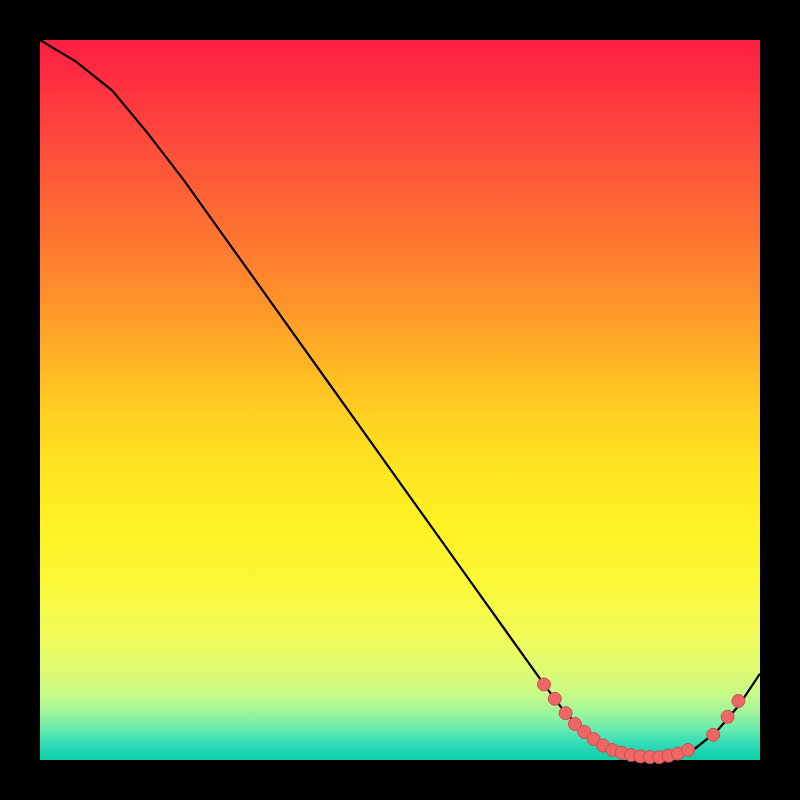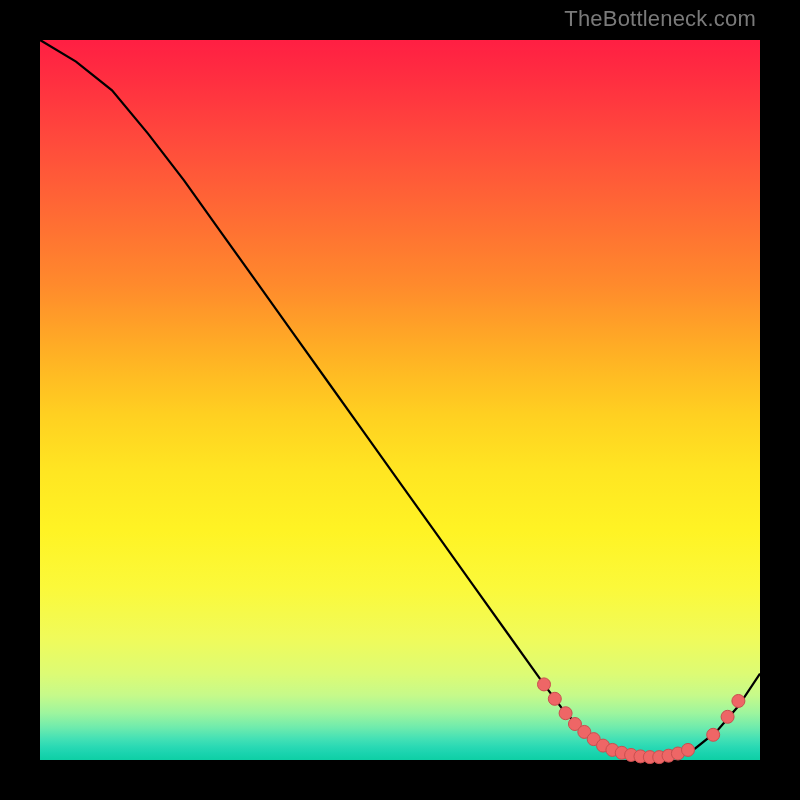--- a/index.html
+++ b/index.html
@@ -62,21 +62,20 @@
     top: 0;
     width: 100%;
     height: 100%;
     overflow: visible;
   }
 </style>
 </head>
 <body>
 
 <div class="frame">
-  <div class="watermark">TheBottleneck.com</div>
   <div class="plot">
     <svg class="curve" viewBox="0 0 720 720" preserveAspectRatio="none">
       <path id="curve-path" fill="none" stroke="#000000" stroke-width="2.2" d="M0.00 0.00 L36.00 21.60 L72.00 50.40 L108.00 93.60 L144.00 140.40 L180.00 190.80 L216.00 241.20 L252.00 291.60 L288.00 342.00 L324.00 392.40 L360.00 442.80 L396.00 493.20 L432.00 543.60 L468.00 594.00 L504.00 644.40 L525.60 673.20 L547.20 693.36 L568.80 707.04 L590.40 714.24 L612.00 717.12 L633.60 716.40 L655.20 708.48 L676.80 691.20 L698.40 666.00 L720.00 633.60"></path>
       <g id="markers">
           <circle cx="504.00" cy="644.40" r="6.5" fill="#ee6666" stroke="#c94f4f" stroke-width="1"></circle>
           <circle cx="514.80" cy="658.80" r="6.5" fill="#ee6666" stroke="#c94f4f" stroke-width="1"></circle>
           <circle cx="525.60" cy="673.20" r="6.5" fill="#ee6666" stroke="#c94f4f" stroke-width="1"></circle>
           <circle cx="534.96" cy="684.00" r="6.5" fill="#ee6666" stroke="#c94f4f" stroke-width="1"></circle>
           <circle cx="544.32" cy="691.92" r="6.5" fill="#ee6666" stroke="#c94f4f" stroke-width="1"></circle>
           <circle cx="553.68" cy="699.12" r="6.5" fill="#ee6666" stroke="#c94f4f" stroke-width="1"></circle>

